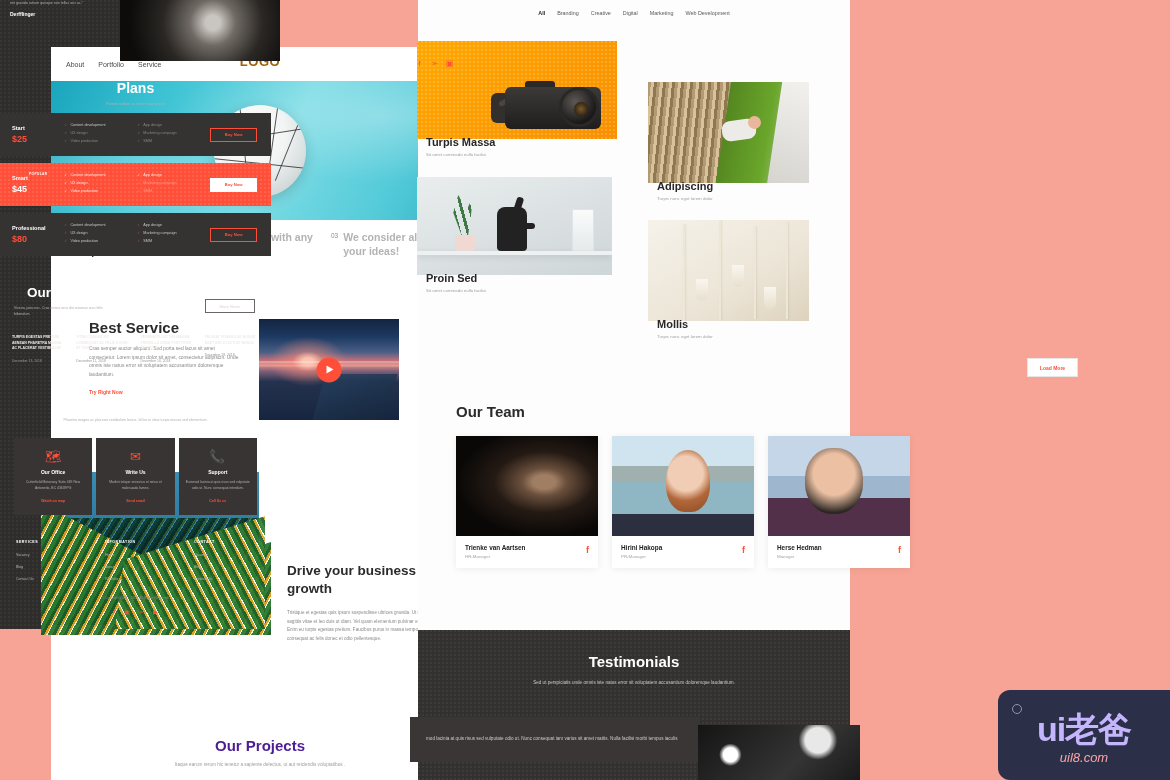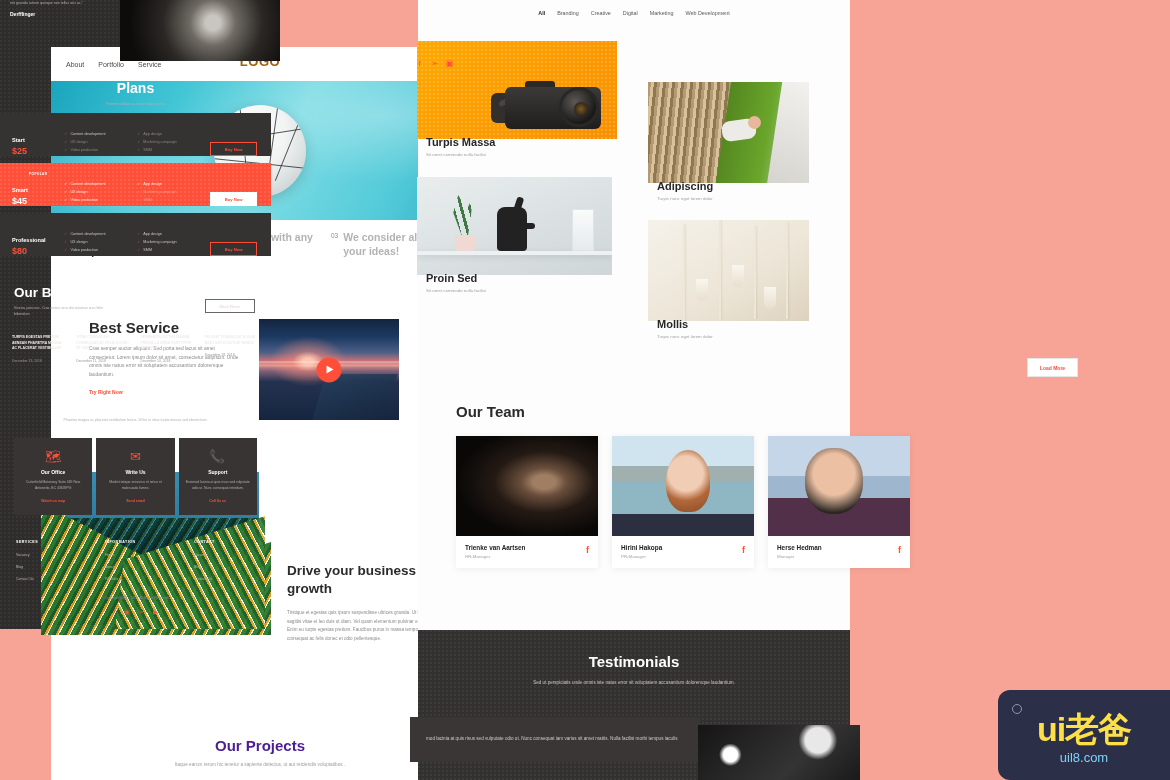--- a/index.html
+++ b/index.html
@@ -183,21 +183,21 @@
   #r-quote { position:absolute; left:10px; top:0px; width:120px;}
   #r-quote .q { font-size:3.6px; color:#b7b1b1; line-height:1.7;}
   #r-quote .nm { font-size:5px; font-weight:bold; color:#fff; margin-top:5px;}
   #r-portrait { position:absolute; left:120px; top:-24px; width:160px; height:85px;
     background:radial-gradient(circle at 58% 55%, #c9c5c0 0 7%, #6f6a64 22%, #2a2724 48%, #0d0c0b 80%);}
 
   #plans { position:absolute; left:0; top:80px; width:271px; text-align:center;}
   #plans h2 { font-size:14px; font-weight:bold; color:#fff;}
   #plans .sub { font-size:3.8px; color:#b3aeae; margin-top:6px;}
 
-  .prow { position:absolute; left:0; width:271px; height:43px; display:flex; align-items:flex-end; }
+  .prow { position:absolute; left:0; width:271px; height:43px; display:flex; align-items:center; }
   .prow .pl { width:68px; padding-left:12px; text-align:left;}
   .prow .plname{ font-size:5.6px; font-weight:bold; color:#fff;}
   .prow .plprice{ font-size:9px; font-weight:bold; color:#ff4f38; margin-top:3px;}
   .prow .feat { width:78px; }
   .prow .feat div { font-size:3.7px; margin-bottom:4px; color:#c9c4c4; white-space:nowrap;}
   .prow .feat div .tick { color:#ff4f38; margin-right:3px;}
   .prow .feat div.off { color:#8b8585; }
   .prow .feat div.off .tick { color:#8b8585; }
   .prow .buy { margin-left:auto; margin-right:14px; width:50px; height:14px; border:1px solid #ff4f38;
     display:flex;align-items:center;justify-content:center;font-size:4.2px;color:#ff4f38;font-weight:bold;}
@@ -205,21 +205,21 @@
   #prow2 { top:163px; background:#ff4f38;
     background-image:radial-gradient(circle at 1px 1px, rgba(255,255,255,.10) 0 1px, rgba(0,0,0,0) 1px); background-size:4px 4px;}
   #prow2 .plname,#prow2 .plprice{color:#fff;}
   #prow2 .feat div{color:#ffe3de;} #prow2 .feat div .tick{color:#fff;}
   #prow2 .feat div.off{color:#ff9a8a;} #prow2 .feat div.off .tick{color:#ff9a8a;}
   #prow2 .buy{border:1px solid #fff;background:#fff;color:#ff4f38;}
   #prow2 .pop{position:absolute;left:29px;top:9px;font-size:3.2px;font-weight:bold;color:#fff;letter-spacing:.4px;}
   #prow3 { top:213px; background:#353232; }
 
   #blog { position:absolute; left:0; top:285px; width:271px; }
-  #blog h2 { font-size:13.5px; font-weight:bold; color:#fff; padding-left:14px;}
+  #blog h2 { font-size:13.5px; font-weight:bold; color:#fff; padding-left:27px;}
   #blog .sub { font-size:3.5px; color:#b3aeae; padding-left:14px; margin-top:5px; line-height:1.75; width:110px;}
   #blog .more { position:absolute; right:16px; top:14px; width:50px; height:14px; border:1px solid #6b6565;
     display:flex;align-items:center;justify-content:center;font-size:4px;color:#e4dfdf;font-weight:bold;}
   #blog .posts { display:flex; gap:10px; padding:0 12px; margin-top:18px; }
   #blog .post { flex:1; }
   #blog .post .h { font-size:3.5px; font-weight:bold; color:#efeaea; line-height:1.55; text-transform:uppercase;}
   #blog .post .d { font-size:3.4px; color:#9b9595; margin-top:7px;}
 
   #contact { position:absolute; left:0; top:395px; width:271px; text-align:center;}
   #contact h2 { font-size:14px; font-weight:bold; color:#fff;}
@@ -236,22 +236,22 @@
   #rfooter .fc { width:62px; }
   #rfooter .fh { font-size:3.6px; font-weight:bold; color:#fff; letter-spacing:.5px; margin-bottom:9px;}
   #rfooter .fl { font-size:3.6px; color:#bab4b4; margin-bottom:8px;}
   #rfooter .copy { text-align:center; font-size:3.3px; color:#8e8888; margin-top:7px;}
   #rfooter .socs { display:flex; justify-content:center; gap:9px; margin-top:8px; color:#ff4f38; font-size:6px;}
 
   
   #badge { position:absolute; right:0; bottom:0; width:172px; height:90px;
     background:#2b3048; border-radius:12px 0 0 12px; display:flex; align-items:center; justify-content:center; flex-direction:column;}
   #badge .ring{position:absolute;left:14px;top:14px;width:10px;height:10px;border-radius:50%;border:1.6px solid #8f96ad;}
-  #badge .big{font-size:34px;font-weight:bold;color:#fde047;letter-spacing:-1px;line-height:1;margin-top:6px;}
-  #badge .small{font-size:13px;color:#7dd3fc;margin-top:4px;}
+  #badge .big{font-size:34px;font-weight:bold;color:#c4b5fd;letter-spacing:-1px;line-height:1;margin-top:6px;}
+  #badge .small{font-size:13px;color:#fca5a5;margin-top:4px;font-style:italic;}
 </style>
 </head>
 <body>
 
 <div class="stage">
 
   <div class="col" id="left-col">
 
     <div id="l-nav">
       <div class="links">

